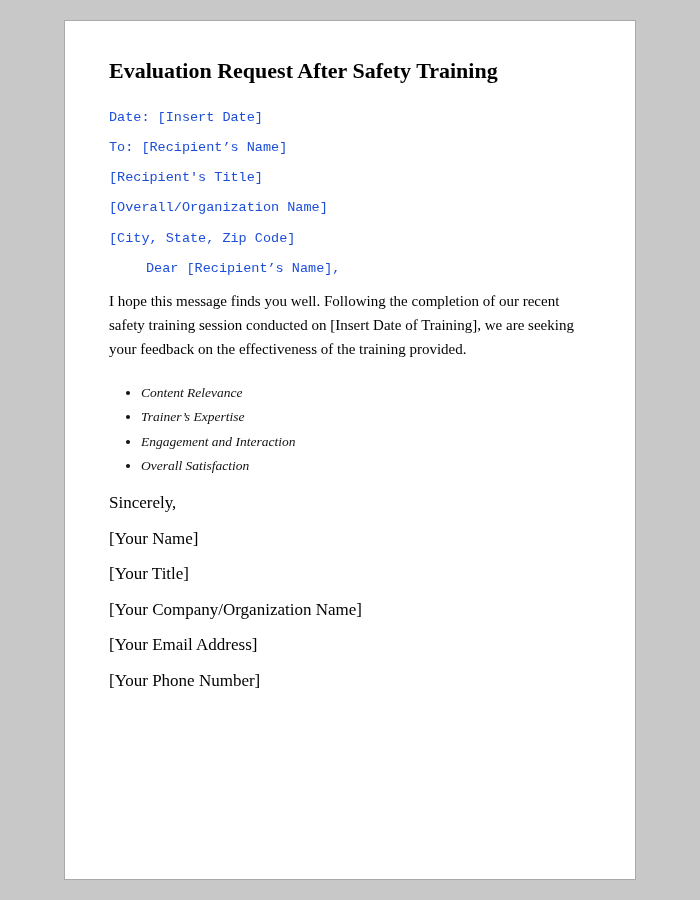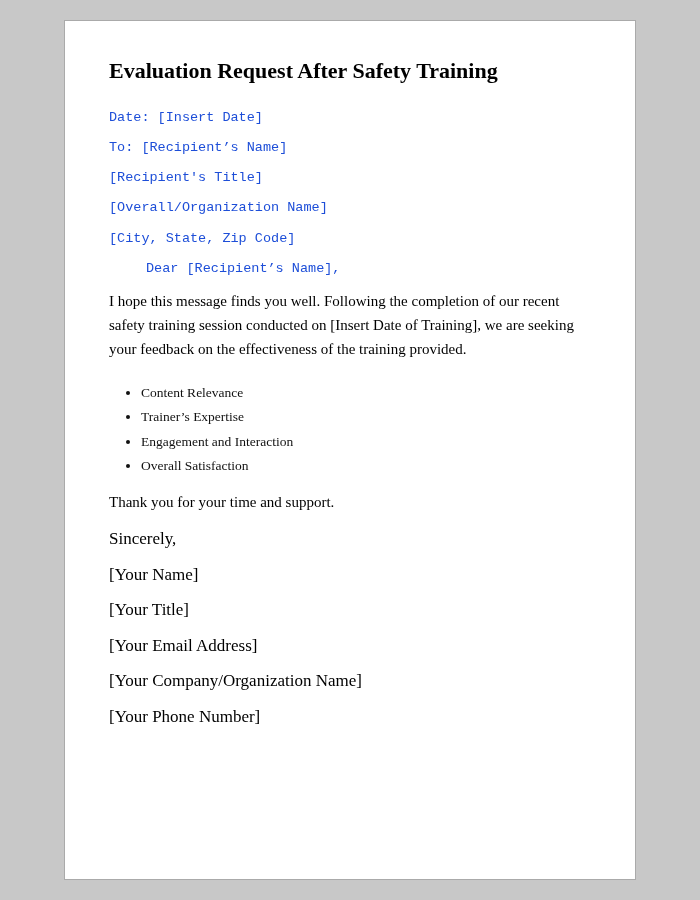--- a/index.html
+++ b/index.html
@@ -54,20 +54,21 @@
       font-size: 15px;
       margin-bottom: 12px;
       line-height: 1.6;
       text-align: left;
     }
 
     .bullet-list {
       margin: 20px 0 12px 32px;
       padding: 0;
       list-style-type: disc;
+      font-style: italic;
     }
 
     .bullet-list li {
       font-size: 13.5px;
       line-height: 1.8;
       color: #111;
     }
 
     .closing-block {
       margin-top: 4px;
@@ -104,29 +105,28 @@
 
   <ul class="bullet-list">
 
   <li>Content Relevance</li>
       <li>Trainer’s Expertise</li>
       <li>Engagement and Interaction</li>
       <li>Overall Satisfaction</li>
     </ul>
 
 
-  <div class="paragraph">Thank you for your time and support.</div>
 
   <div class="closing-block">
     <div class="closing-line">Sincerely,</div>
 
     <div class="closing-line">[Your Name]</div>
 
     <div class="closing-line">[Your Title]</div>
 
+    <div class="closing-line">[Your Company/Organization Name]</div>
+
     <div class="closing-line">[Your Email Address]</div>
-
-    <div class="closing-line">[Your Company/Organization Name]</div>
 
     <div class="closing-line">[Your Phone Number]</div>
   </div>
 
 </div>
 
 </body></html>

